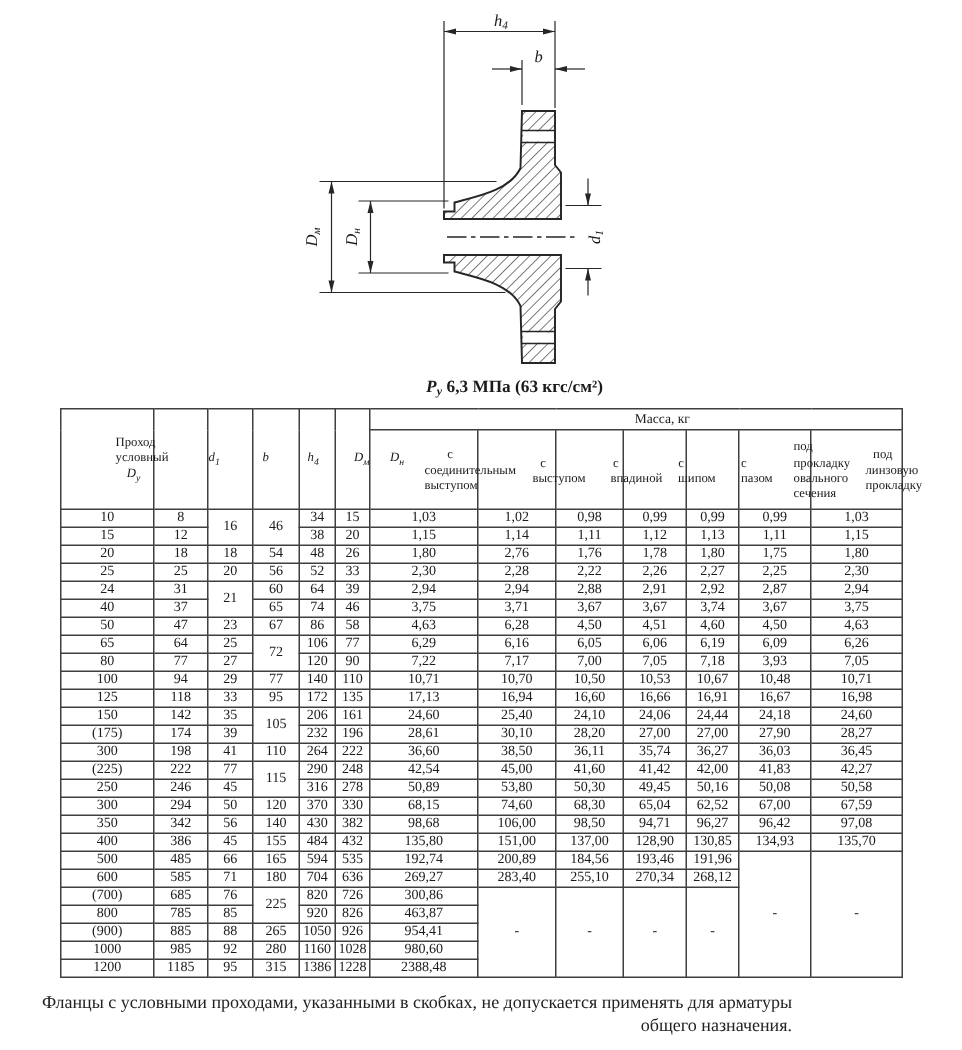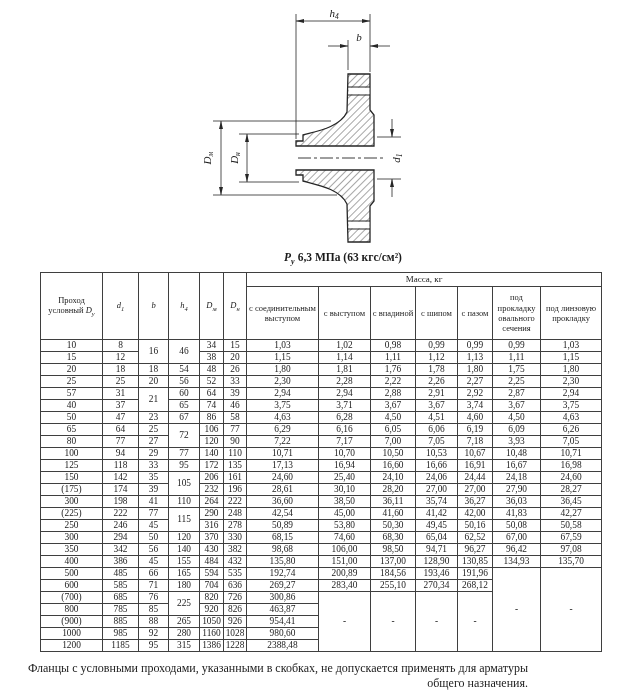--- a/index.html
+++ b/index.html
@@ -1,21 +1,21 @@
 <!DOCTYPE html>
 <html><head>
 <meta charset="utf-8">
 <style>
   html,body{margin:0;padding:0;}
   body{width:641px;height:700px;background:#ffffff;font-family:"Liberation Serif","DejaVu Serif",serif;color:#1b1b1b;}
   .page{position:relative;width:641px;height:700px;overflow:hidden;}
   svg.drawing{position:absolute;left:0;top:0;font-family:"Liberation Serif","DejaVu Serif",serif;}
   table.spec{position:absolute;left:40px;top:272px;width:561px;border-collapse:collapse;table-layout:fixed;}
   table.spec th,table.spec td{border:1px solid #3f3f3f;text-align:center;vertical-align:middle;padding:0 1px;font-weight:normal;color:#1b1b1b;}
-  table.spec thead th{font-size:8.5px;line-height:1.22;}
+  table.spec thead th{font-size:8.5px;line-height:1.22;padding-left:36px;}
   table.spec th.grp{height:13px;font-size:9px;}
   table.spec tr.subhead th{height:52px;}
   table.spec td{height:11px;font-size:9.4px;line-height:1.05;}
   table.spec i{font-style:italic;}
   table.spec sub{font-size:6.5px;}
   .note{position:absolute;left:0;top:661px;width:528px;text-align:right;font-size:12px;color:#222;}
 </style>
 </head>
 <body>
 
@@ -159,21 +159,21 @@
           <td>1,15</td>
         </tr>
         <tr>
           <td>20</td>
           <td>18</td>
           <td>18</td>
           <td>54</td>
           <td>48</td>
           <td>26</td>
           <td>1,80</td>
-          <td>1,81</td>
+          <td>2,76</td>
           <td>1,76</td>
           <td>1,78</td>
           <td>1,80</td>
           <td>1,75</td>
           <td>1,80</td>
         </tr>
         <tr>
           <td>25</td>
           <td>25</td>
           <td>20</td>
@@ -182,21 +182,21 @@
           <td>33</td>
           <td>2,30</td>
           <td>2,28</td>
           <td>2,22</td>
           <td>2,26</td>
           <td>2,27</td>
           <td>2,25</td>
           <td>2,30</td>
         </tr>
         <tr>
-          <td>57</td>
+          <td>24</td>
           <td>31</td>
           <td rowspan="2">21</td>
           <td>60</td>
           <td>64</td>
           <td>39</td>
           <td>2,94</td>
           <td>2,94</td>
           <td>2,88</td>
           <td>2,91</td>
           <td>2,92</td>

